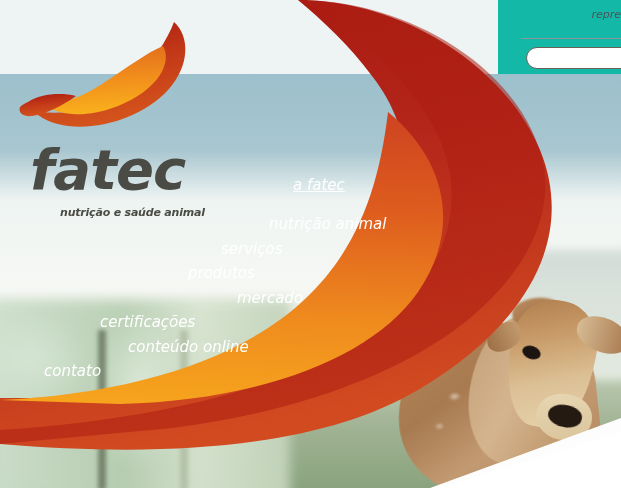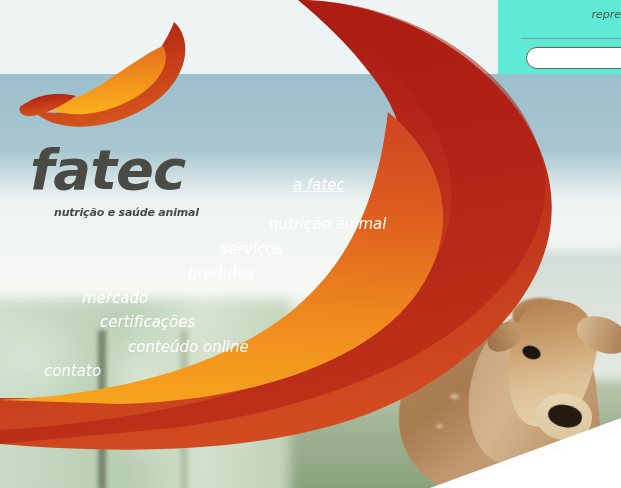--- a/index.html
+++ b/index.html
@@ -191,21 +191,21 @@
     width: 621px; height: 120px;
     background: #fdfdfd;
     clip-path: polygon(430px 120px, 621px 50px, 621px 120px);
   }
 
   
   .top-panel {
     position: absolute;
     left: 498px; top: 0;
     width: 123px; height: 74px;
-    background: #5eead4;
+    background: #14b8a6;
     z-index: 5;
   }
   .top-panel-label {
     position: absolute;
     right: 0px; top: 8px;
     font-family: "DejaVu Sans", sans-serif;
     font-style: italic;
     font-size: 11px;
     color: #4a5458;
     white-space: nowrap;
@@ -252,21 +252,21 @@
     font-family: "DejaVu Sans", sans-serif;
     font-style: italic;
     font-weight: bold;
     font-size: 56px;
     letter-spacing: -1px;
     color: #4b4b45;
     line-height: 1;
   }
   .logo-tag {
     position: absolute;
-    left: 36px; top: 196px;
+    left: 42px; top: 196px;
     font-family: "DejaVu Sans", sans-serif;
     font-style: italic;
     font-weight: bold;
     font-size: 11px;
     letter-spacing: -0.2px;
     color: #4b4b45;
     white-space: nowrap;
   }
 
   
@@ -400,19 +400,19 @@
     </svg>
     <div class="logo-word">fatec</div>
     <div class="logo-tag">nutrição e saúde animal</div>
   </div>
 
   <nav class="nav" id="nav-root">
       <a class="nav-item" style="margin-left: 293px; text-decoration: underline;">a fatec</a>
       <a class="nav-item" style="margin-left: 269px; margin-top: 24px;">nutrição animal</a>
       <a class="nav-item" style="margin-left: 221px;">serviços</a>
       <a class="nav-item" style="margin-left: 188px;">produtos</a>
-      <a class="nav-item" style="margin-left: 82px;">mercado</a>
+      <a class="nav-item" style="margin-left: 120px; text-align: center;">mercado</a>
       <a class="nav-item" style="margin-left: 100px;">certificações</a>
       <a class="nav-item" style="margin-left: 128px;">conteúdo online</a>
       <a class="nav-item" style="margin-left: 44px;">contato</a>
     </nav>
 
 </div>
 
 </body></html>

